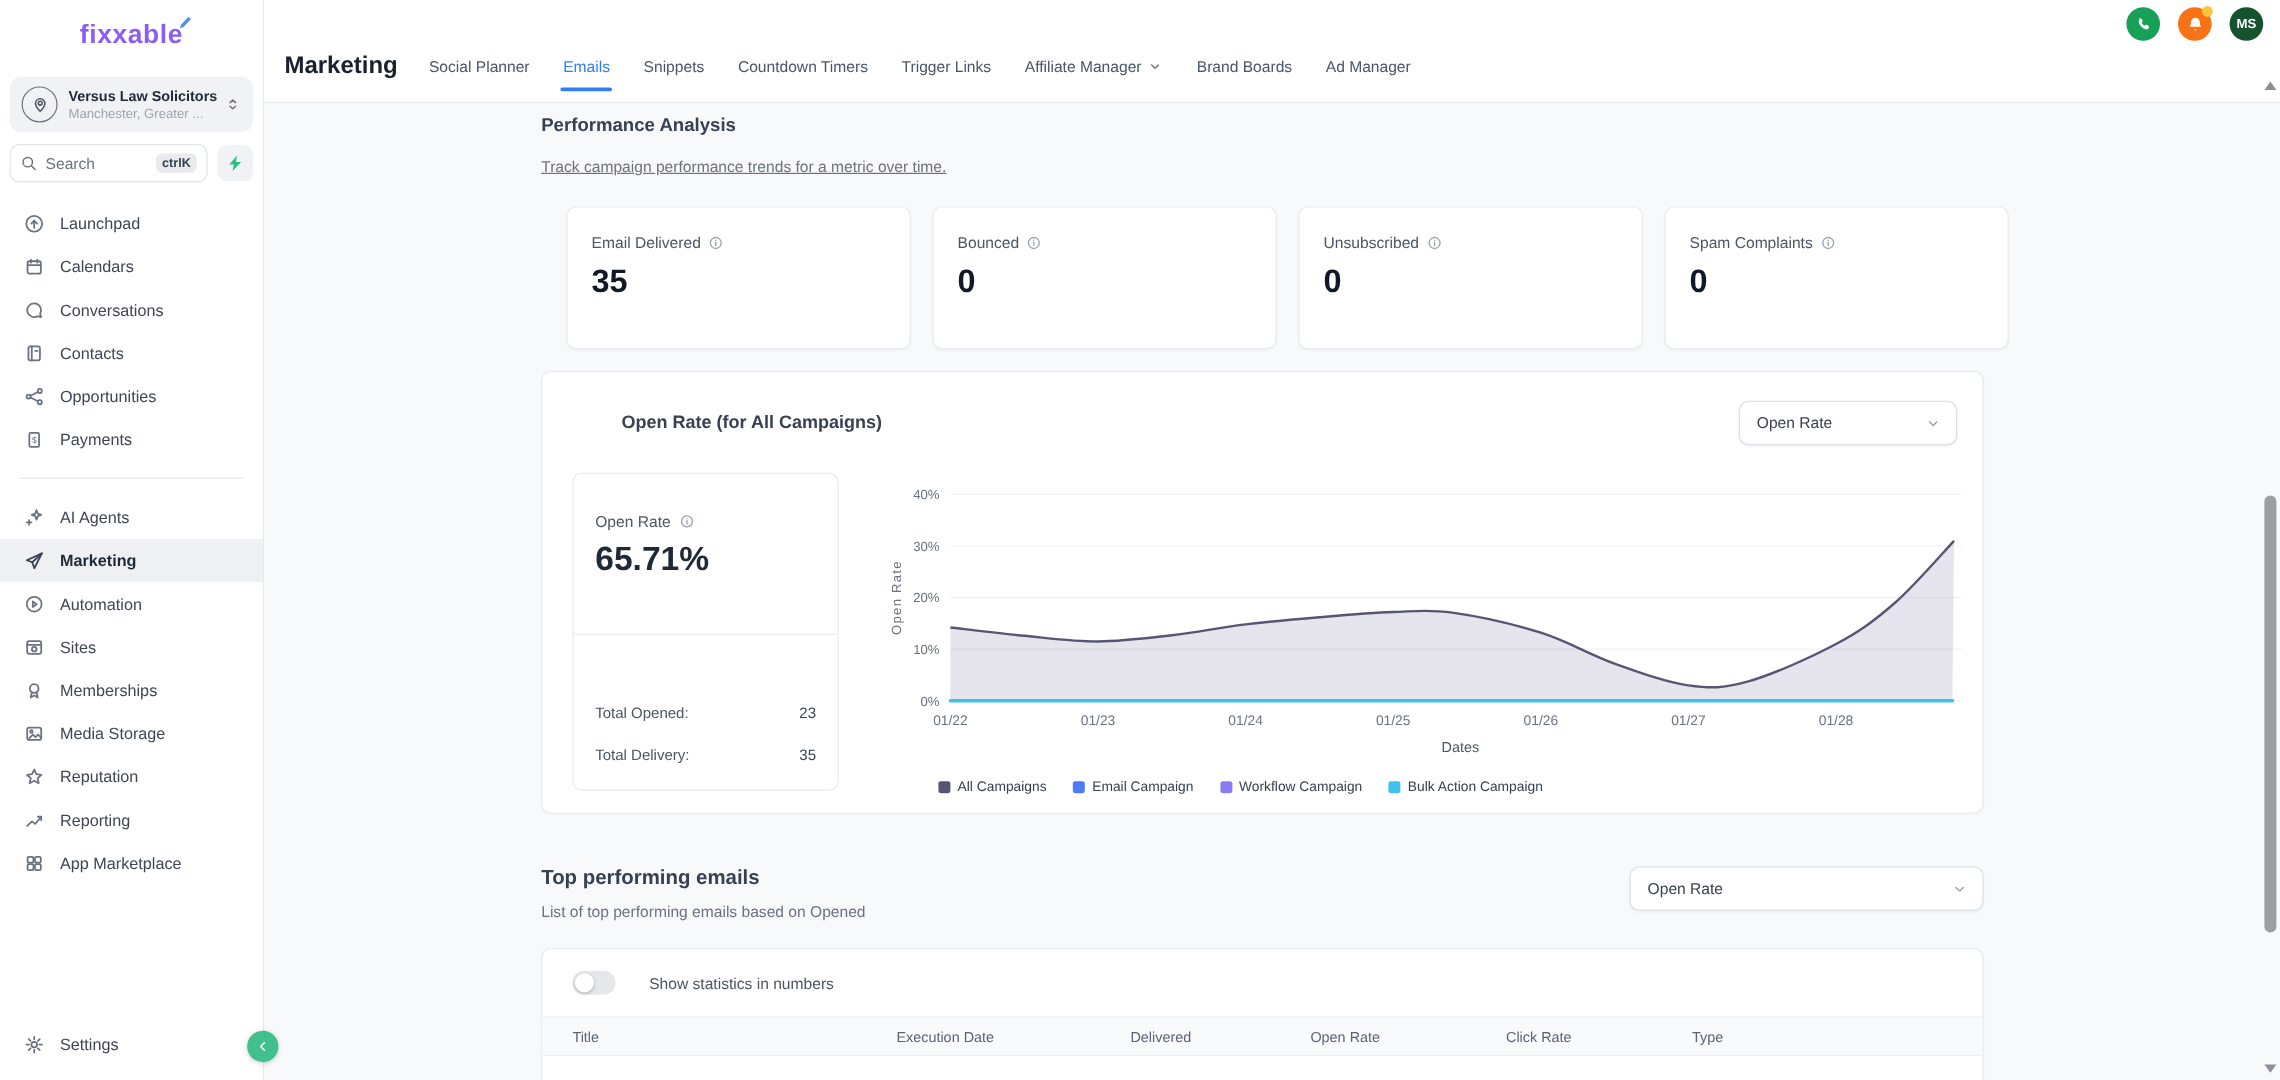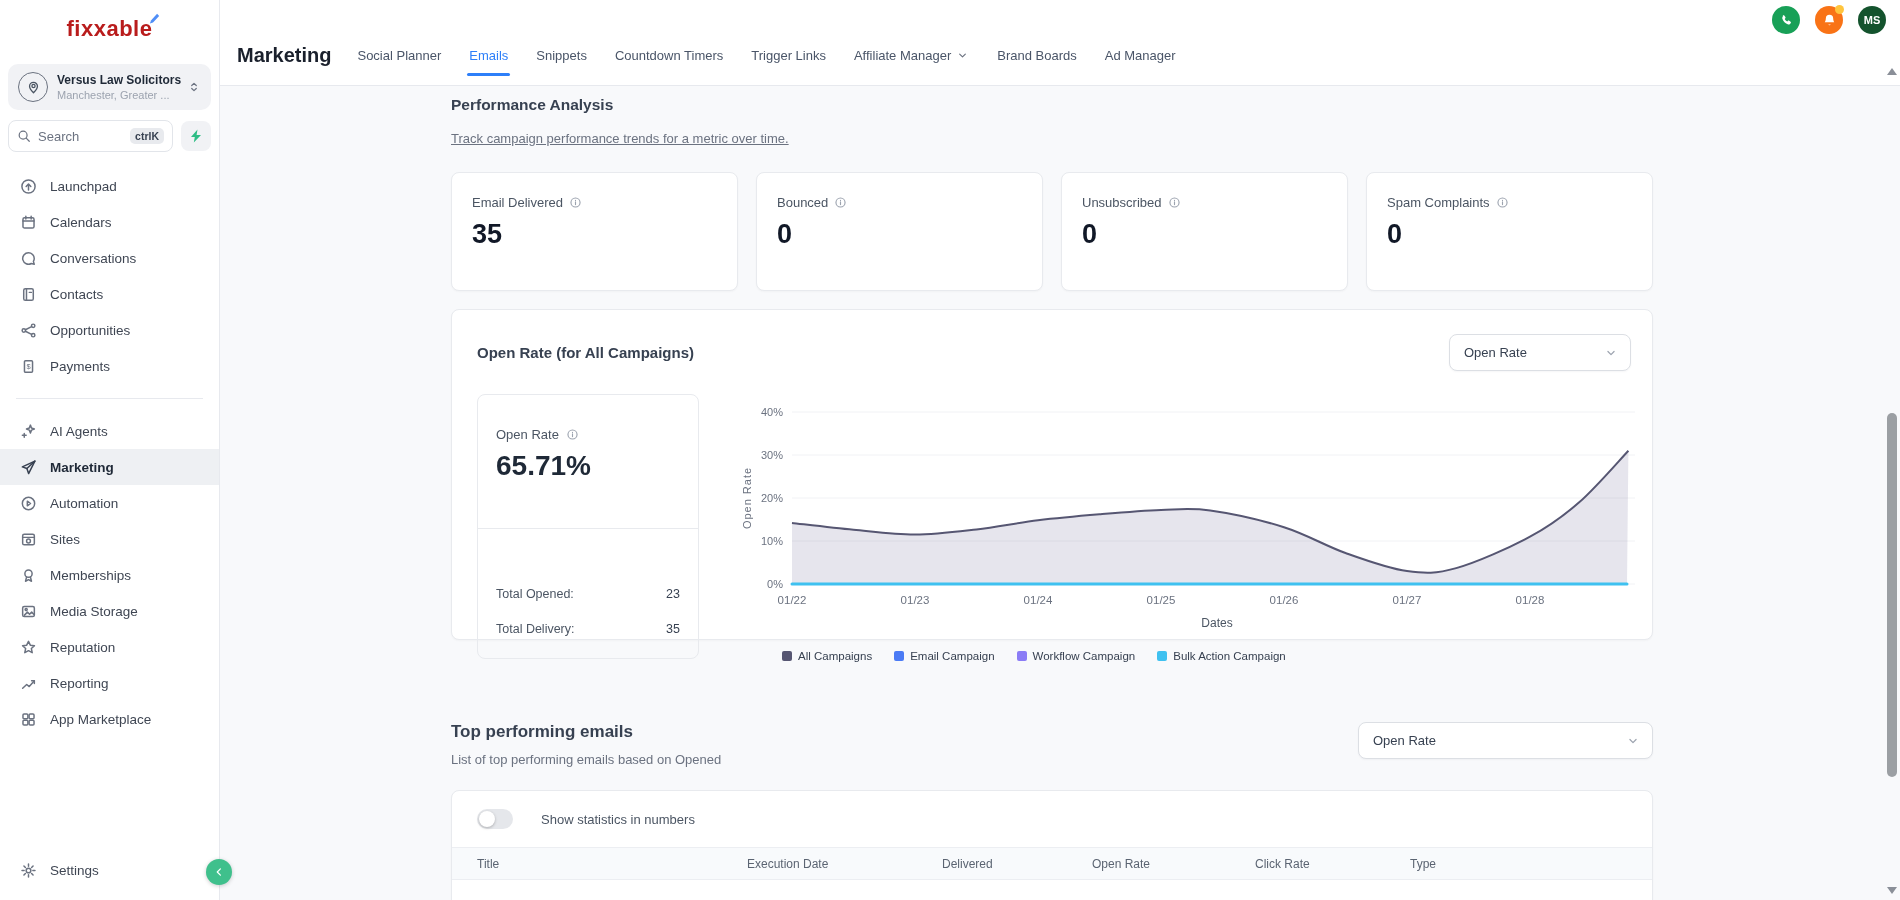--- a/index.html
+++ b/index.html
@@ -1,21 +1,21 @@
 <!DOCTYPE html>
 <html><head>
 <meta charset="utf-8">
 <style>
   * { margin:0; padding:0; box-sizing:border-box; }
   html,body { width:1900px; height:900px; overflow:hidden; }
   body { font-family:"Liberation Sans", sans-serif; background:#f8f9fb; color:#374151; position:relative; }
 
   
   .sidebar { position:absolute; left:0; top:0; width:220px; height:900px; background:#fff; border-right:1px solid #e7e9ee; z-index:5; }
-  .logo { height:58px; display:flex; align-items:center; justify-content:center; font-size:22px; font-weight:700; letter-spacing:.5px; color:#b91c1c; position:relative; }
+  .logo { height:58px; display:flex; align-items:center; justify-content:center; font-size:22px; font-weight:700; letter-spacing:.5px; color:#8b5cf6; position:relative; }
   .logo .pencil { position:absolute; top:12px; right:58px; }
   .account { margin:6px 8px; background:#f1f2f5; border-radius:10px; height:46px; display:flex; align-items:center; padding:0 10px; cursor:pointer; }
   .account .pinwrap { width:30px; height:30px; border-radius:50%; display:flex; align-items:center; justify-content:center; color:#4b5563; border:1.4px solid #6b7280; background:#f1f2f5; }
   .account .acc-text { flex:1; margin-left:9px; overflow:hidden; }
   .acc-name { font-size:12px; font-weight:700; color:#1f2937; white-space:nowrap; }
   .acc-loc { font-size:11px; color:#9ca3af; white-space:nowrap; margin-top:2px; }
   .acc-chev { color:#6b7280; }
   .searchrow { display:flex; align-items:center; margin:10px 8px 0 8px; gap:8px; }
   .searchbox { flex:1; height:32px; border:1px solid #e2e5ea; border-radius:8px; background:#fff; display:flex; align-items:center; padding:0 8px; color:#6b7280; cursor:text; }
   .searchbox .ph { flex:1; margin-left:7px; font-size:13px; color:#6b7280; }
@@ -42,28 +42,28 @@
   .circ { width:28px; height:28px; border-radius:50%; display:flex; align-items:center; justify-content:center; color:#fff; cursor:pointer; position:relative; }
   .circ.phone { background:#18a057; }
   .circ.bell  { background:#f97316; }
   .circ.bell .dot { position:absolute; top:-1px; right:-1px; width:9px; height:9px; border-radius:50%; background:#ffc53d; }
   .circ.avatar { background:#14532d; font-size:11px; font-weight:700; }
 
   
   .perf-head { position:absolute; left:451px; top:96px; width:1202px; }
   .sec-title { font-size:15.5px; font-weight:700; color:#374151; }
   .sec-sub { font-size:13px; color:#6b7280; margin-top:17px;text-decoration:underline; }
-  .stat-row { position:absolute; left:451px; top:172px; width:1202px; display:flex; gap:18px; }
+  .stat-row { position:absolute; left:472px; top:172px; width:1202px; display:flex; gap:18px; }
   .stat-card { flex:1; height:119px; background:#fff; border:1px solid #e8eaee; border-radius:8px; padding:22px 20px; box-shadow:0 1px 2px rgba(16,24,40,.03); }
   .stat-label { font-size:13px; color:#4b5563; display:flex; align-items:center; gap:6px; }
   .stat-label .inf { color:#9ca3af; display:flex; }
   .stat-value { font-size:27px; font-weight:700; color:#111827; margin-top:9px; }
 
   .card { background:#fff; border:1px solid #e8eaee; border-radius:8px; box-shadow:0 1px 2px rgba(16,24,40,.03); }
-  .openrate { position:absolute; left:451px; top:309px; width:1202px; height:331px; }
+  .openrate { position:absolute; left:451px; top:309px; width:1202px; height:369px;padding-left:41px; }
   .card-head { display:flex; align-items:center; justify-content:space-between; padding:24px 21px 0 25px; }
   .card-title { font-size:15px; font-weight:700; color:#374151; }
   .select { height:37px; border:1px solid #dcdfe4; border-radius:8px; background:#fff; display:flex; align-items:center; justify-content:space-between; padding:0 12px 0 14px; font-size:13px; color:#374151; cursor:pointer; box-shadow:0 1px 2px rgba(16,24,40,.04); }
   .select .schev { color:#9ca3af; display:flex; }
   .select.w-sm { width:182px; }
   .select.w-lg { width:295px; }
 
   .summary { position:absolute; left:25px; top:84px; width:222px; height:265px; border:1px solid #e8eaee; border-radius:8px; display:flex; flex-direction:column; }
   .summary .top { padding:32px 18px 0 18px; height:133px; }
   .sum-label { font-size:13px; color:#4b5563; display:flex; align-items:center; gap:7px; }

